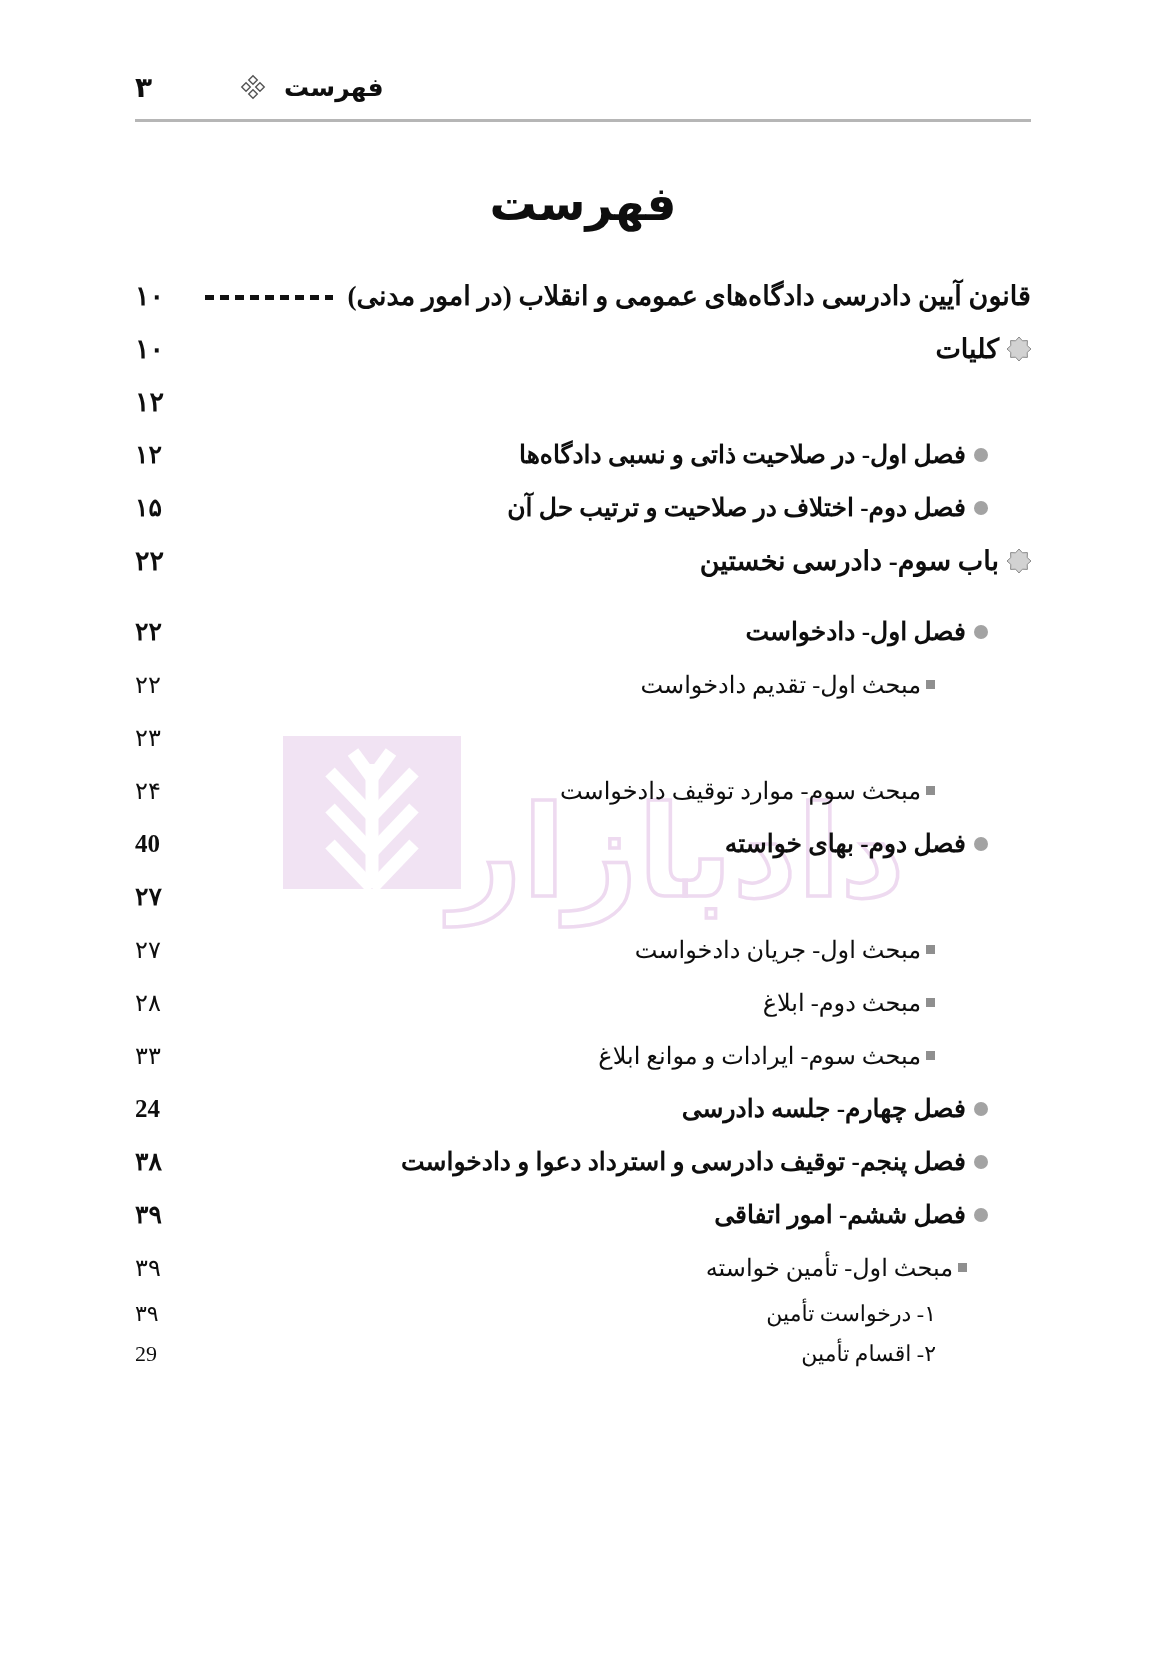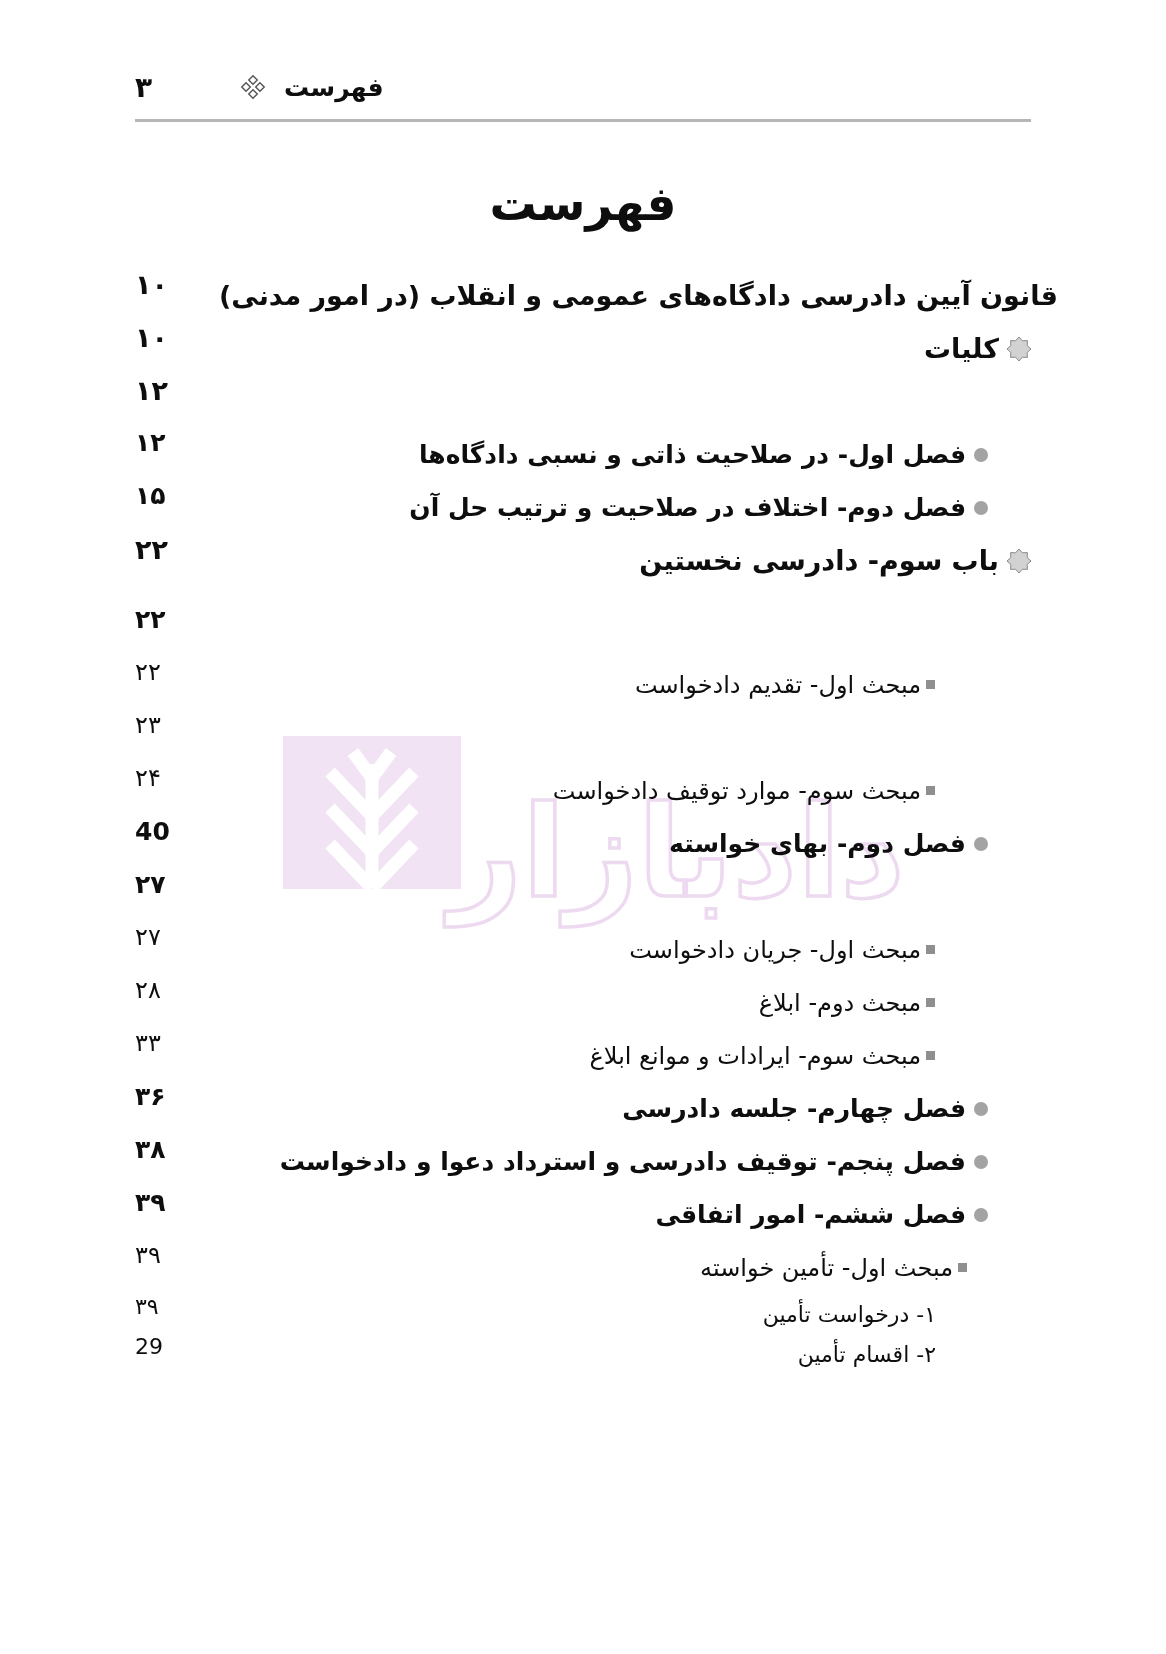--- a/index.html
+++ b/index.html
@@ -34,22 +34,23 @@
   .rule{height:3px;background:#b6b6b6;margin-top:9px;}
 
   .doc-title{
     text-align:center;
     font-size:47px;font-weight:700;
     margin:54px 0 38px 0;
   }
 
   
   .toc-row{
-    display:flex;
+    display:flex;align-items:center;
     height:53px;
+    font-family:Liberation Serif, serif;
   }
   .toc-row.gap-above{margin-top:18px;}
   .pagenum{min-width:62px;text-align:left;font-size:25px;}
   .leader{flex:1;}
   .entry{display:flex;align-items:center;direction:rtl;gap:8px;}
   .label{white-space:nowrap;}
 
   
   .level-book .label,.level-book .pagenum{font-weight:700;font-size:27px;}
   .level-book .leader{
@@ -175,20 +176,26 @@
       <svg class="bullet bullet-star" width="24" height="24" viewBox="0 0 24 24">
         <polygon points="12,0 15.4,3.8 20.4,3.6 20.2,8.6 24,12 20.2,15.4 20.4,20.4 15.4,20.2 12,24 8.6,20.2 3.6,20.4 3.8,15.4 0,12 3.8,8.6 3.6,3.6 8.6,3.8" fill="#d2d2d2" stroke="#8a8a8a" stroke-width="1"></polygon>
       </svg>
 
       <span class="label">باب سوم- دادرسی نخستین</span>
     </span>
   </div>
       <div class="toc-row level-chapter gap-above">
     <span class="pagenum">۲۲</span>
     <span class="leader"></span>
+    <span class="entry" dir="rtl">
+
+      <span class="bullet bullet-circle"></span>
+
+      <span class="label">فصل اول- دادخواست</span>
+    </span>
   </div>
       <div class="toc-row level-section">
     <span class="pagenum">۲۲</span>
     <span class="leader"></span>
     <span class="entry" dir="rtl">
 
       <span class="bullet bullet-square"></span>
       <span class="label">مبحث اول- تقدیم دادخواست</span>
     </span>
   </div>
@@ -240,21 +247,21 @@
       <div class="toc-row level-section">
     <span class="pagenum">۳۳</span>
     <span class="leader"></span>
     <span class="entry" dir="rtl">
 
       <span class="bullet bullet-square"></span>
       <span class="label">مبحث سوم- ایرادات و موانع ابلاغ</span>
     </span>
   </div>
       <div class="toc-row level-chapter">
-    <span class="pagenum">۳۶</span>
+    <span class="pagenum">24</span>
     <span class="leader"></span>
     <span class="entry" dir="rtl">
 
       <span class="bullet bullet-circle"></span>
 
       <span class="label">فصل چهارم- جلسه دادرسی</span>
     </span>
   </div>
       <div class="toc-row level-chapter">
     <span class="pagenum">۳۸</span>

